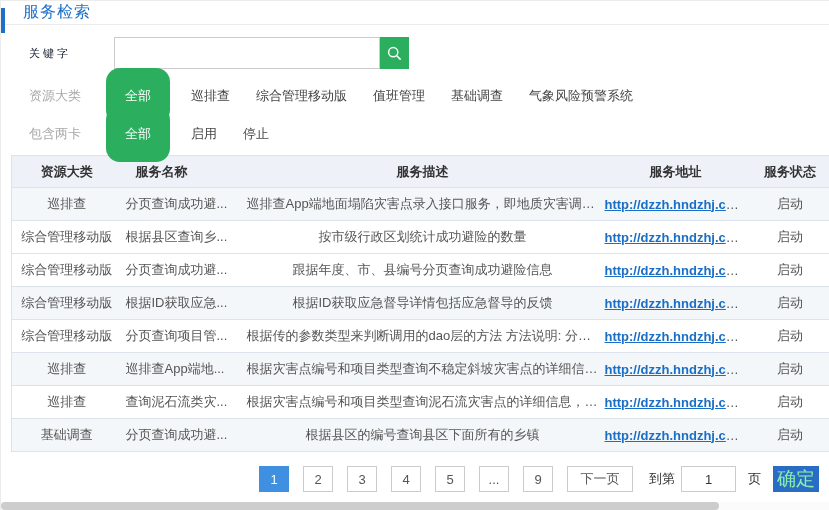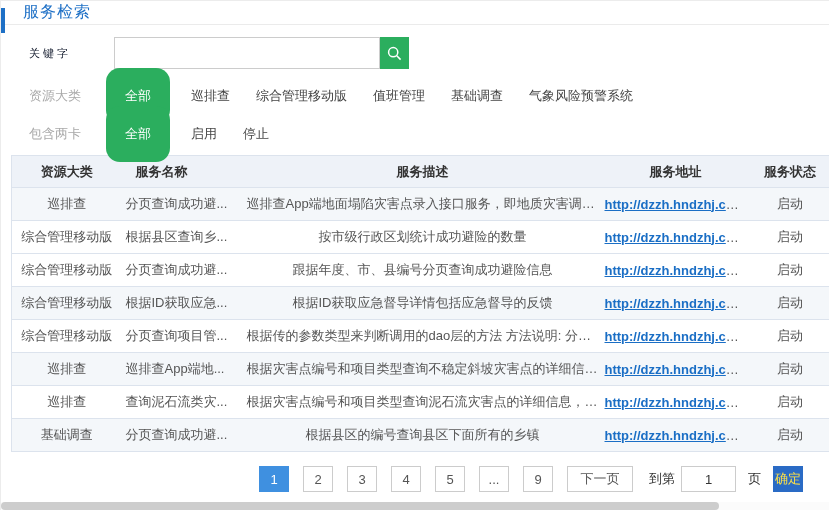--- a/index.html
+++ b/index.html
@@ -61,22 +61,22 @@
   .pagination { display: flex; align-items: center; margin: 14px 0 0 258px; font-size: 13px; color: #333; }
   .page-btn { min-width: 30px; height: 26px; border: 1px solid #ccc; background: #fff; color: #555;
               display: flex; align-items: center; justify-content: center; margin-right: 14px;
               font-size: 13px; cursor: pointer; }
   .page-btn.active { background: #3f90e0; border-color: #3f90e0; color: #fff; }
   .page-btn.next { min-width: 66px; }
   .goto-prefix { margin: 0 6px 0 2px; white-space: nowrap; }
   .goto-input { width: 55px; height: 26px; border: 1px solid #ccc; text-align: center;
                 font-size: 13px; color: #333; outline: none; }
   .goto-suffix { margin: 0 12px 0 12px; }
-  .confirm-btn { width: 30px; height: 26px; background: #2a6bc5; border: none; color: #fde047;
-                 font-size: 13px; cursor: pointer; }
+  .confirm-btn { width: 46px; height: 26px; background: #2a6bc5; border: none; color: #86efac;
+                 font-size: 19px; cursor: pointer; }
 
   
   .hscrollbar { position: absolute; left: 0; bottom: 0; width: 829px; height: 8px; background: #fbfbfb; }
   .hscrollbar-thumb { width: 718px; height: 8px; background: #cdcdcd; border-radius: 4px; cursor: pointer; }
 </style>
 </head>
 <body>
 
 <div class="title-row">
   <span class="accent-bar"></span>

